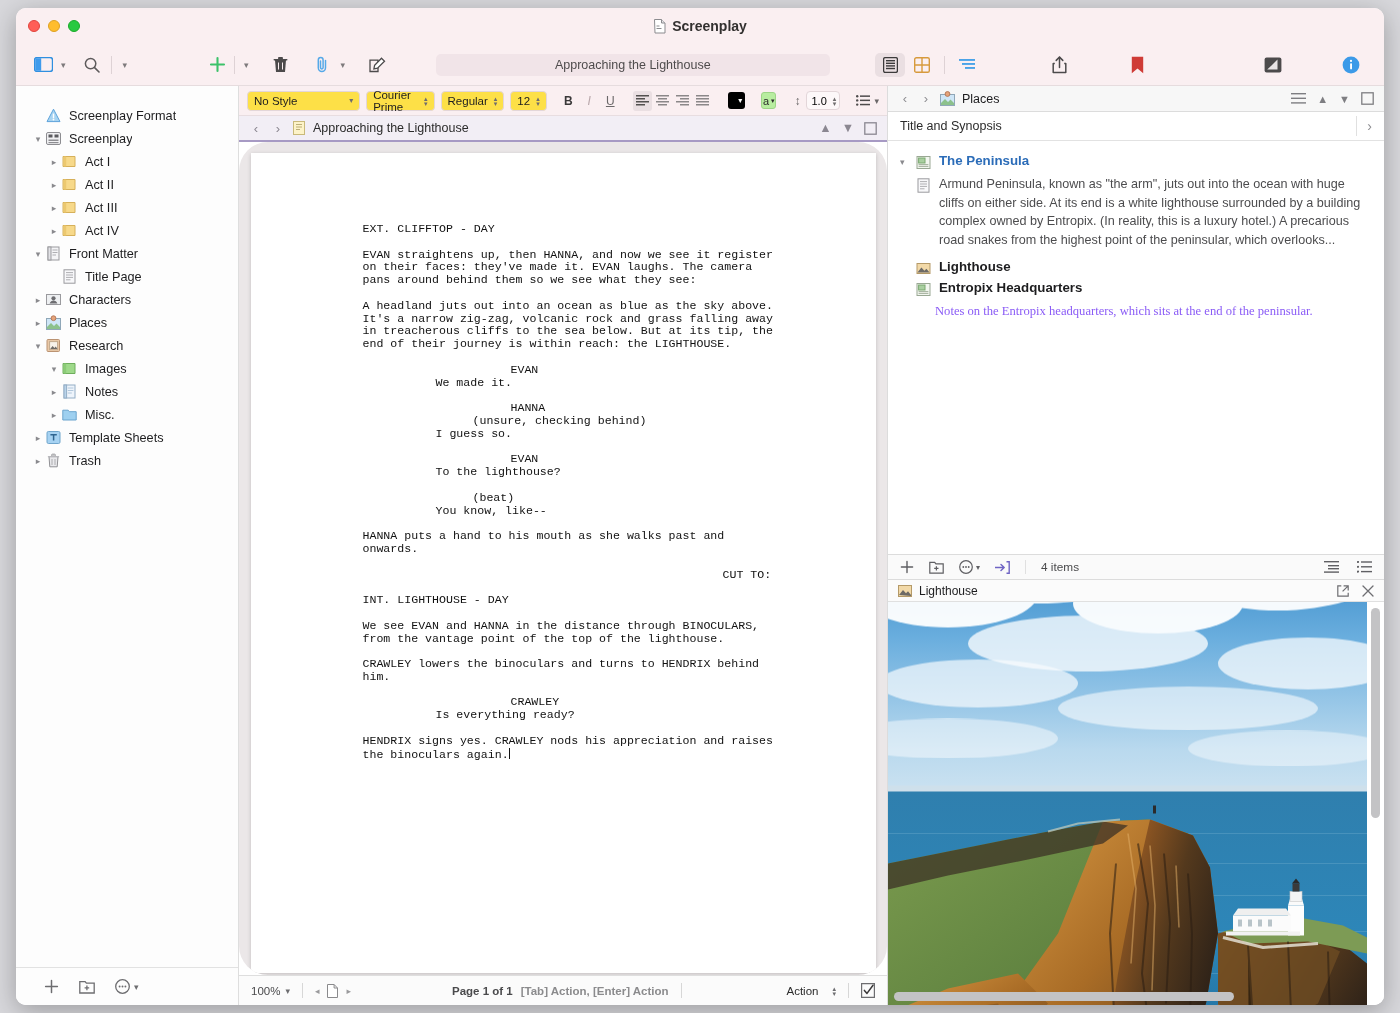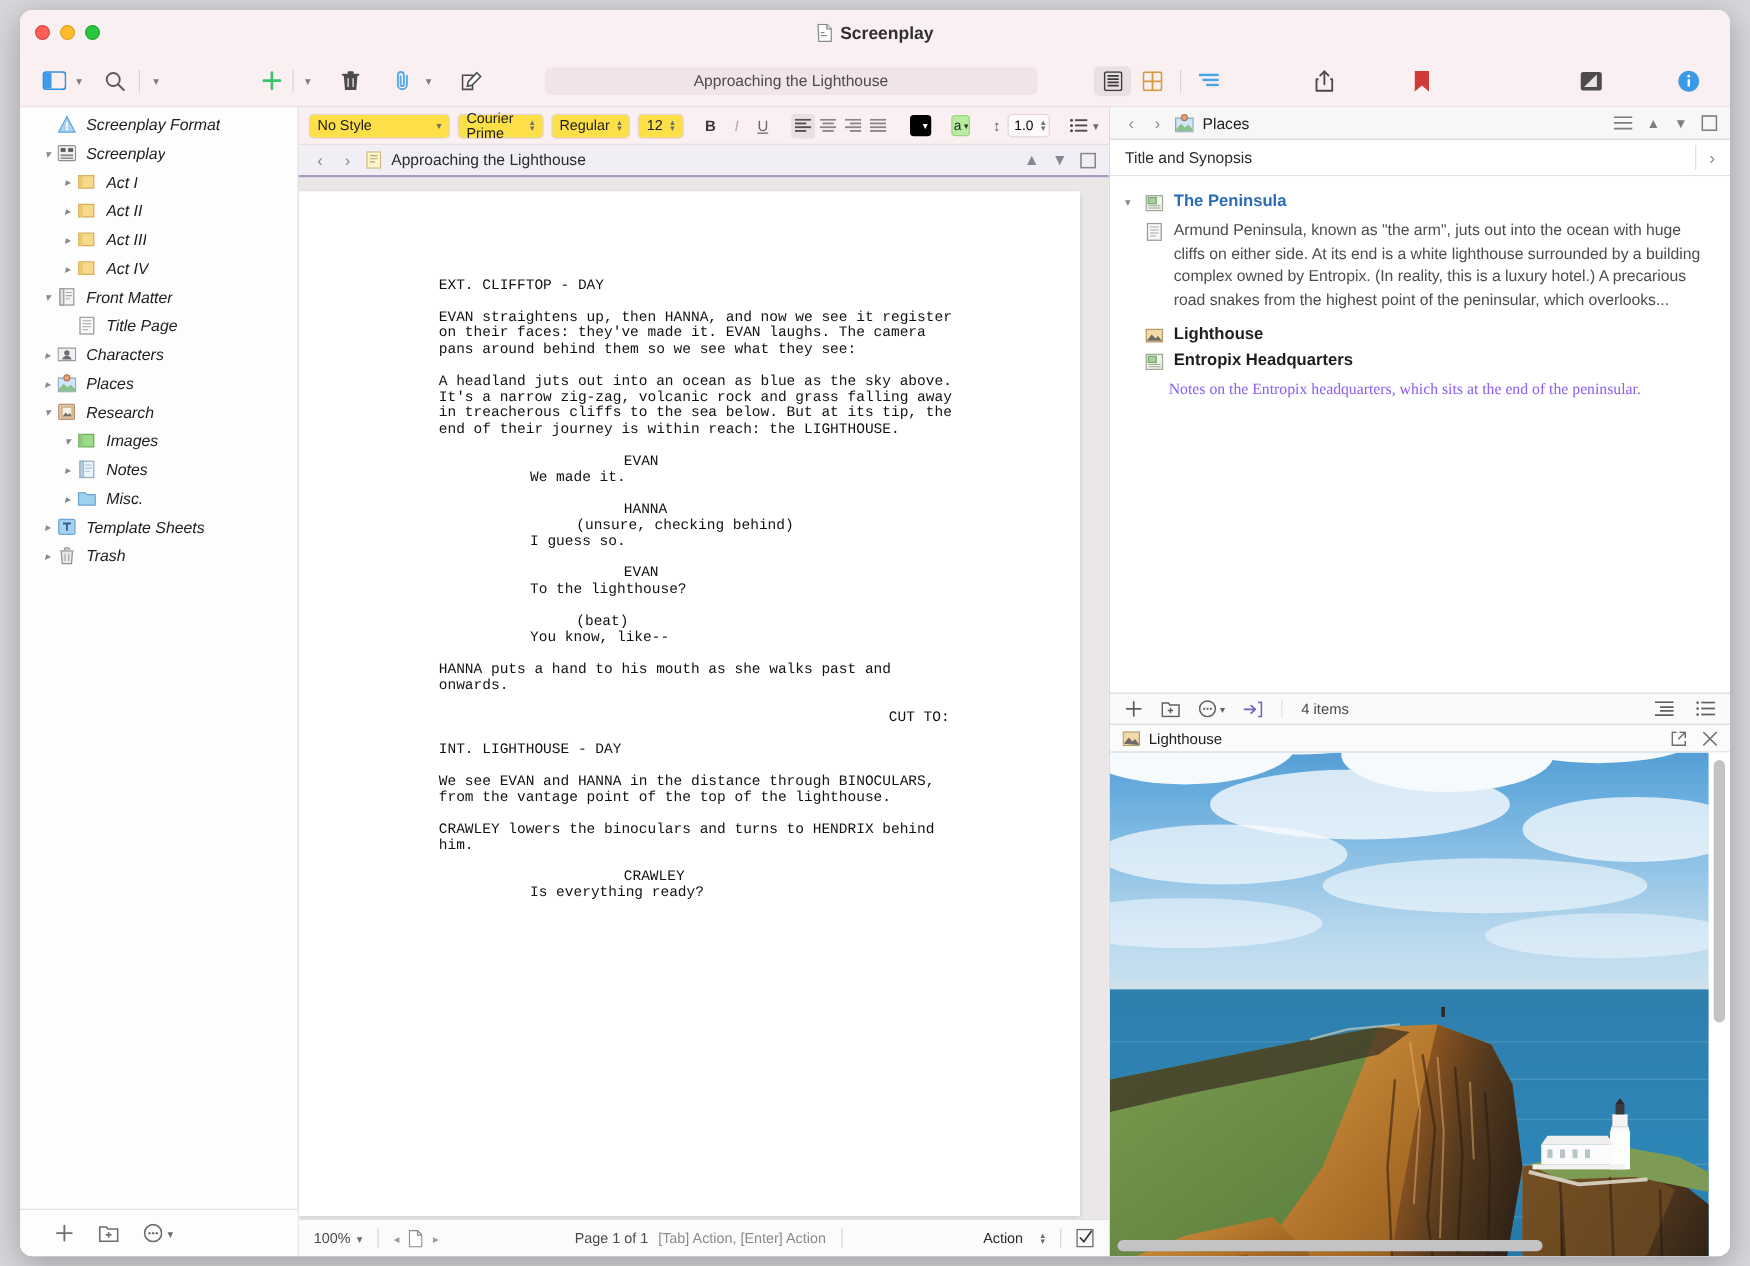--- a/index.html
+++ b/index.html
@@ -56,21 +56,21 @@
   .viewbtn.active { background: #eadfe2; }
 
   
   .body { flex: 1; display: flex; min-height: 0; }
 
   
   .sidebar {
     width: 223px; flex: 0 0 223px; background: #fdfdfd;
     border-right: 1px solid #dedede; display: flex; flex-direction: column;
   }
-  .binder { flex: 1; padding-top: 2px; overflow: hidden; font-style: italic; }
+  .binder { flex: 1; padding-top: 18px; overflow: hidden; }
   .row {
     display: flex; align-items: center; height: 23px;
     font-size: 12.7px; color: #1d1d1f; white-space: nowrap;
   }
   .disc {
     width: 16px; text-align: center; font-size: 9px; color: #8a8a8e;
     flex: 0 0 16px;
   }
   .ic { width: 16px; height: 15px; flex: 0 0 16px; margin-right: 7px;
         display: inline-block; position: relative; }
@@ -110,21 +110,21 @@
   .ed-header {
     height: 26px; flex: 0 0 26px; background: #f2eef5;
     display: flex; align-items: center; padding: 0 10px; gap: 8px;
     border-bottom: 2px solid #a79ac4; font-size: 12.5px; color: #2b2b2b;
   }
   .ed-nav { color: #8b8791; font-size: 13px; width: 14px; text-align:center;}
   .ed-right { margin-left: auto; display: flex; align-items: center; gap: 10px; color:#8b8791;}
 
   .ed-scroll {
     flex: 1; background: #ebe7e8; overflow: hidden; position: relative;
-    display: flex; padding-top: 11px;
+    display: flex; justify-content: center; padding-top: 11px; border-radius: 29px;
   }
   .page {
     width: 625px; background: #fff; box-shadow: 0 1px 4px rgba(0,0,0,.18);
     padding: 70px 0 0 0; height: 820px;
   }
   .script {
     font-family: "Liberation Mono", "DejaVu Sans Mono", monospace;
     font-size: 11.6px; line-height: 12.8px; color: #111; white-space: pre-wrap;
     padding-left: 112px; padding-right: 30px;
   }
@@ -136,21 +136,21 @@
   .caret { display:inline-block; width:1px; height:11px; background:#111;
            vertical-align:-1px; }
 
   .statusbar {
     height: 30px; flex: 0 0 30px; background: #fbfbfb;
     border-top: 1px solid #dedede; display: flex; align-items: center;
     padding: 0 12px; font-size: 11.5px; color: #4a4a4c; gap: 8px;
   }
   .zoomsel { display:flex;align-items:center;gap:5px; }
   .st-sep { width:1px;height:15px;background:#d7d7d7;margin:0 4px;}
-  .st-center { margin-left: auto; display:flex;align-items:center;gap:8px;}
+  .st-center { margin-left: auto; display:flex;align-items:center;gap:8px;font-weight:bold;}
   .st-right { margin-left: auto; display:flex;align-items:center;gap:8px;}
   .actionsel { font-size:11.5px; color:#2b2b2b; }
 
   
   .inspector { width: 496px; flex: 0 0 496px; display:flex; flex-direction:column;
                background: #fff; }
   .insp-header {
     height: 26px; flex: 0 0 26px; background:#f7f7f7; display:flex;align-items:center;
     padding: 0 10px; gap: 7px; font-size: 12.5px; color:#1d1d1f;
     border-bottom: 1px solid #dcdcdc;
@@ -669,21 +669,22 @@
       <div class="ed-scroll">
         <div class="page">
           <div class="script" id="script"><p class="">EXT. CLIFFTOP - DAY</p><p class="">EVAN straightens up, then HANNA, and now we see it register
 on their faces: they've made it. EVAN laughs. The camera
 pans around behind them so we see what they see:</p><p class="">A headland juts out into an ocean as blue as the sky above.
 It's a narrow zig-zag, volcanic rock and grass falling away
 in treacherous cliffs to the sea below. But at its tip, the
 end of their journey is within reach: the LIGHTHOUSE.</p><p class="sc-char" style="margin-bottom: 12.8px;">EVAN</p><p class="sc-dlg" style="margin-top: -12.8px;">We made it.</p><p class="sc-char" style="margin-bottom: 12.8px;">HANNA</p><p class="sc-paren" style="margin-top: -12.8px; margin-bottom: 12.8px;">(unsure, checking behind)</p><p class="sc-dlg" style="margin-top: -12.8px;">I guess so.</p><p class="sc-char" style="margin-bottom: 12.8px;">EVAN</p><p class="sc-dlg" style="margin-top: -12.8px;">To the lighthouse?</p><p class="sc-paren" style="margin-bottom: 12.8px;">(beat)</p><p class="sc-dlg" style="margin-top: -12.8px;">You know, like--</p><p class="">HANNA puts a hand to his mouth as she walks past and
 onwards.</p><p class="sc-trans">CUT TO:</p><p class="">INT. LIGHTHOUSE - DAY</p><p class="">We see EVAN and HANNA in the distance through BINOCULARS,
 from the vantage point of the top of the lighthouse.</p><p class="">CRAWLEY lowers the binoculars and turns to HENDRIX behind
-him.</p><p class="sc-char" style="margin-bottom: 12.8px;">CRAWLEY</p><p class="sc-dlg" style="margin-top: -12.8px;">Is everything ready?</p></div>
+him.</p><p class="sc-char" style="margin-bottom: 12.8px;">CRAWLEY</p><p class="sc-dlg" style="margin-top: -12.8px;">Is everything ready?</p><p class="">HENDRIX signs yes. CRAWLEY nods his appreciation and raises
+the binoculars again.<span class="caret"></span></p></div>
         </div>
       </div>
 
       <div class="statusbar">
         <div class="zoomsel">
           <span>100%</span>
           <span style="font-size:9px;color:#6d6d70">▾</span>
         </div>
         <span class="st-sep"></span>
         <span style="color:#9a9a9c;font-size:9px">◂</span>

